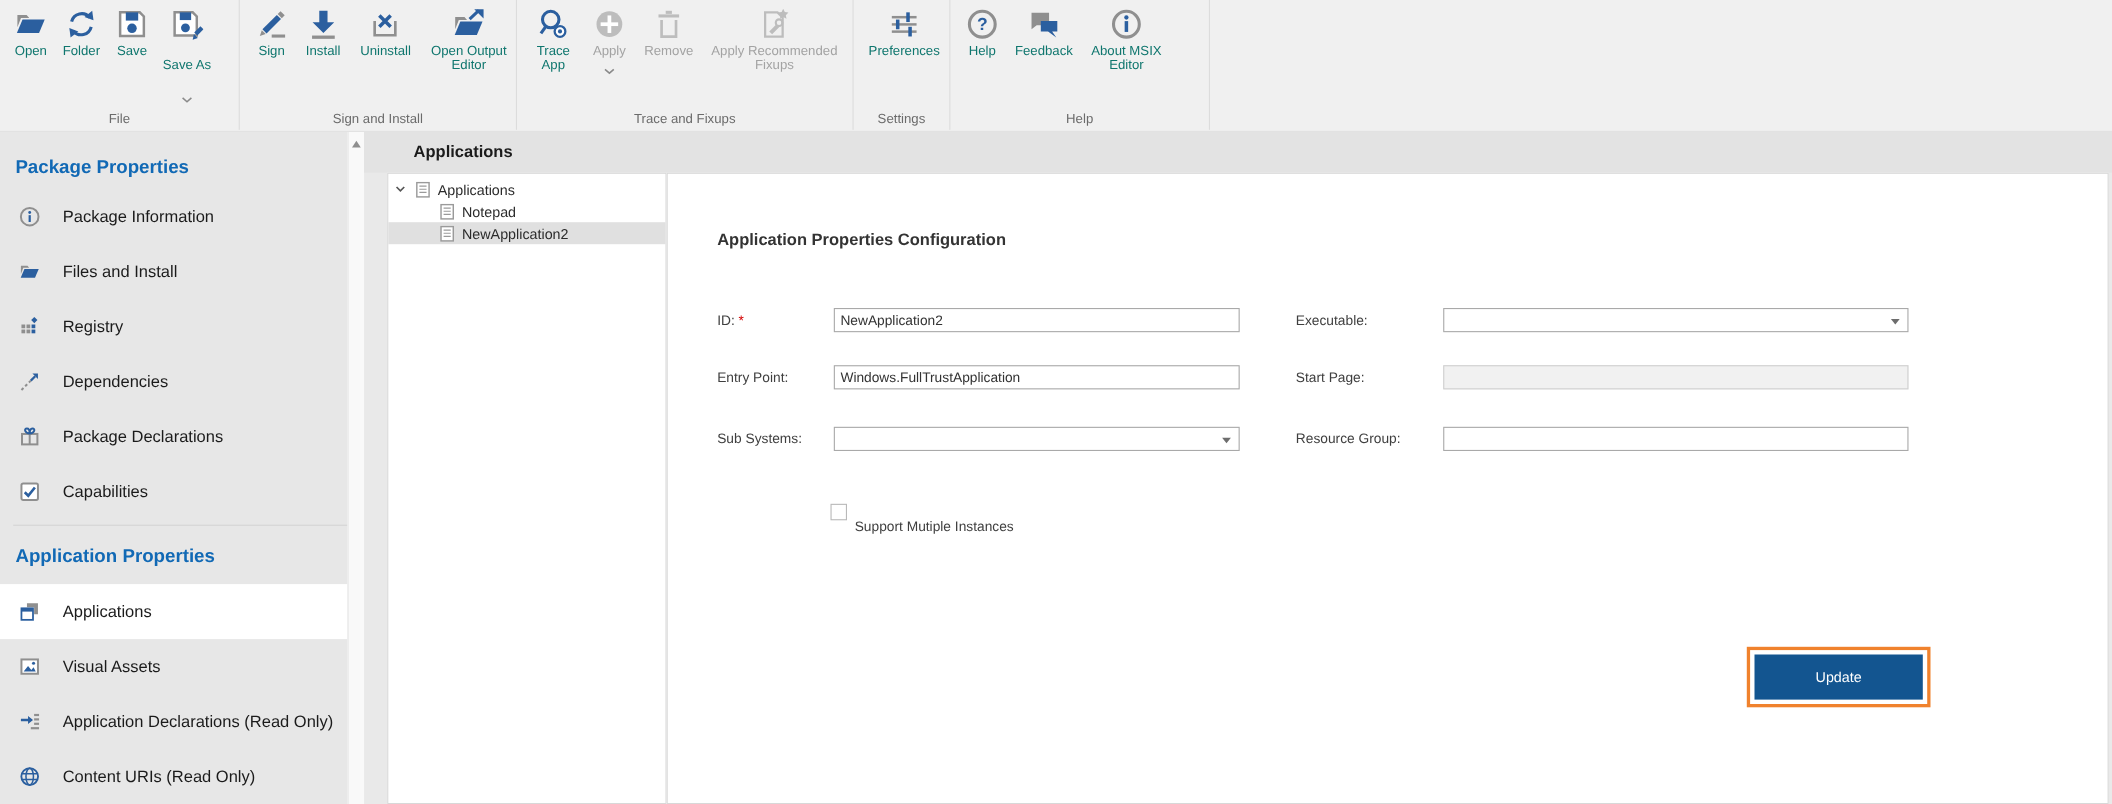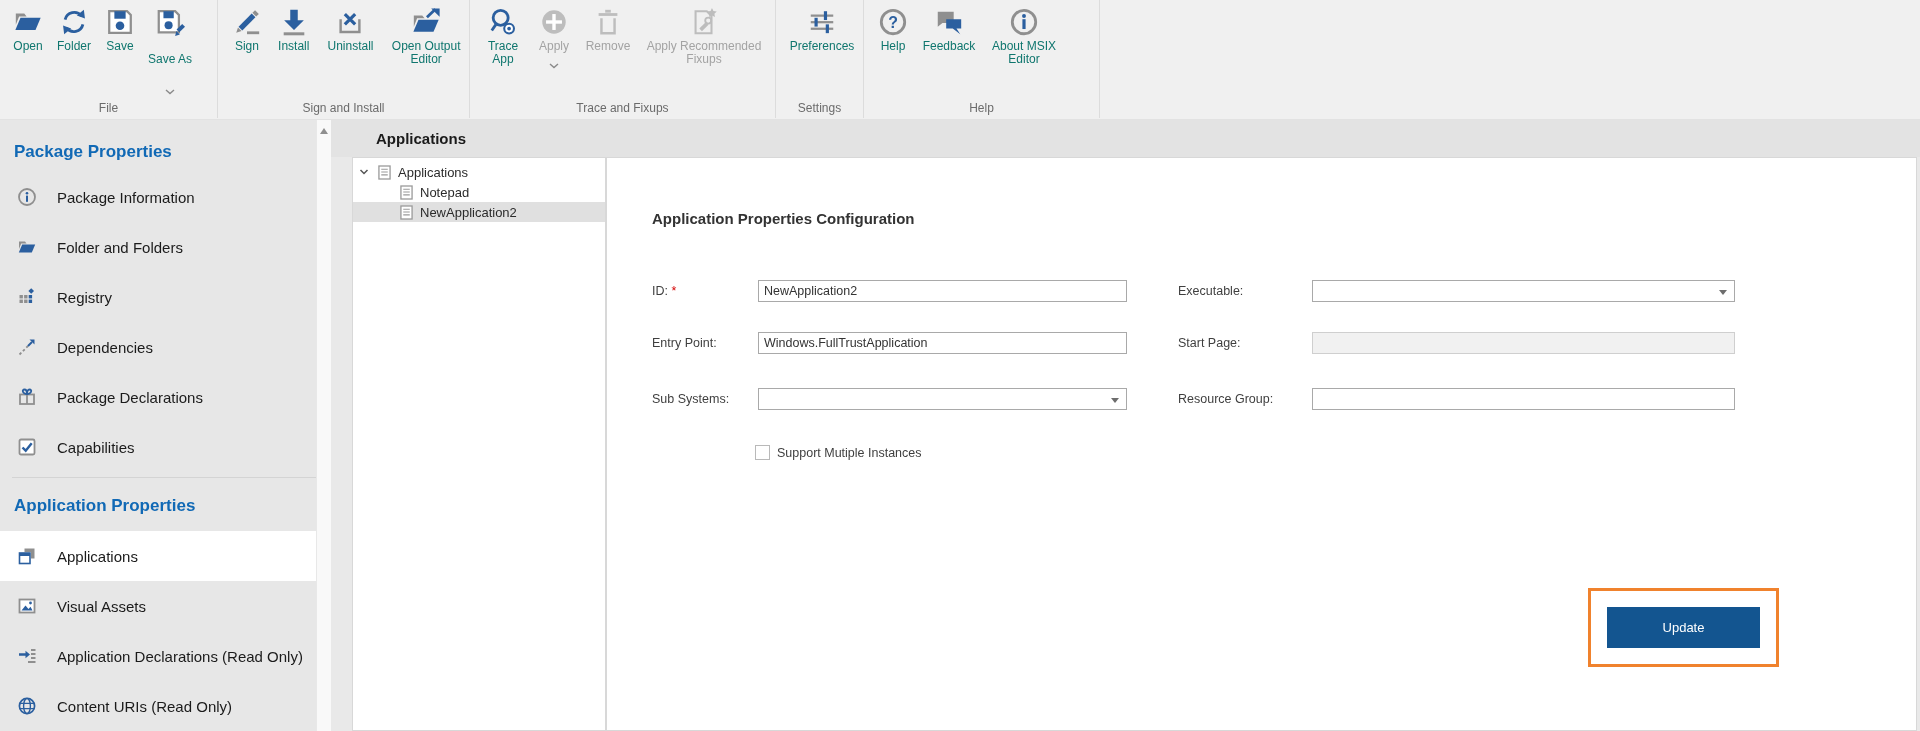--- a/index.html
+++ b/index.html
@@ -49,22 +49,22 @@
   .form-panel{position:absolute;left:275px;top:37px;width:1311px;bottom:0;background:#fff;border:1px solid #d8d8d8;box-sizing:border-box;}
   .form-title{position:absolute;left:45px;top:52px;font-size:15px;font-weight:bold;color:#333;}
   .flabel{position:absolute;font-size:12.5px;color:#3f3f3f;line-height:14px;white-space:nowrap;}
   .req{color:#d40000;}
   .finput{position:absolute;height:22px;border:1px solid #a9a9a9;box-sizing:border-box;font-family:"Liberation Sans",sans-serif;font-size:12.5px;color:#333;padding:0 5px;background:#fff;outline:none;}
   .finput:disabled{background:#f1f1f1;border-color:#cfcfcf;}
   .fcombo{position:absolute;height:22px;border:1px solid #a9a9a9;box-sizing:border-box;background:#fff;cursor:pointer;}
   .combo-arrow{position:absolute;right:7px;top:9px;width:0;height:0;border-left:4px solid transparent;border-right:4px solid transparent;border-top:5px solid #6d6d6d;}
   .fcheck{position:absolute;display:flex;align-items:center;gap:7px;}
   .cbox{width:15px;height:15px;border:1px solid #b9b9b9;background:#fff;box-sizing:border-box;cursor:pointer;}
-  .clabel{font-size:12.5px;color:#3f3f3f;white-space:nowrap;}
-  .update-wrap{position:absolute;width:153px;height:41px;border:3px solid #f0822d;background:#fff;padding:16px;box-sizing:content-box;}
+  .clabel{font-size:12.5px;color:#3f3f3f;white-space:nowrap;margin-top:27px;}
+  .update-wrap{position:absolute;width:153px;height:41px;border:3px solid #f0822d;background:#fff;padding:4px;box-sizing:content-box;}
   .update-btn{display:block;width:100%;height:100%;background:#135590;color:#fff;border:none;font-family:"Liberation Sans",sans-serif;font-size:13px;cursor:pointer;}
 </style>
 </head>
 <body>
 
 <div id="app">
   <div class="ribbon" id="ribbon">
       <div class="rgroup" style="left: 0px; width: 218px;">
         <div class="rbtns">
           <div class="rbtn" style="width: 40px;">
@@ -279,21 +279,21 @@
         </span>
         <span class="slabel">Package Information</span>
       </div>
       <div class="sb-item">
         <span class="sicon">
           <svg viewBox="0 0 20 20">
             <path fill="#8f8f8f" d="M2 13.5 V4.5 h6 l1.5 2 H4.2 L2 12z"></path>
             <path fill="#2b5f9f" d="M1.8 15.5 L5.2 7.5 h13 l-3.4 8z"></path>
           </svg>
         </span>
-        <span class="slabel">Folder and Folders</span>
+        <span class="slabel">Files and Install</span>
       </div>
       <div class="sb-item">
         <span class="sicon">
           <svg viewBox="0 0 20 20">
             <g fill="#8f8f8f">
               <rect x="2.5" y="8" width="3.4" height="3.4"></rect>
               <rect x="2.5" y="12.6" width="3.4" height="3.4"></rect>
               <rect x="7.1" y="12.6" width="3.4" height="3.4"></rect>
               <rect x="7.1" y="8" width="3.4" height="3.4"></rect>
             </g>

